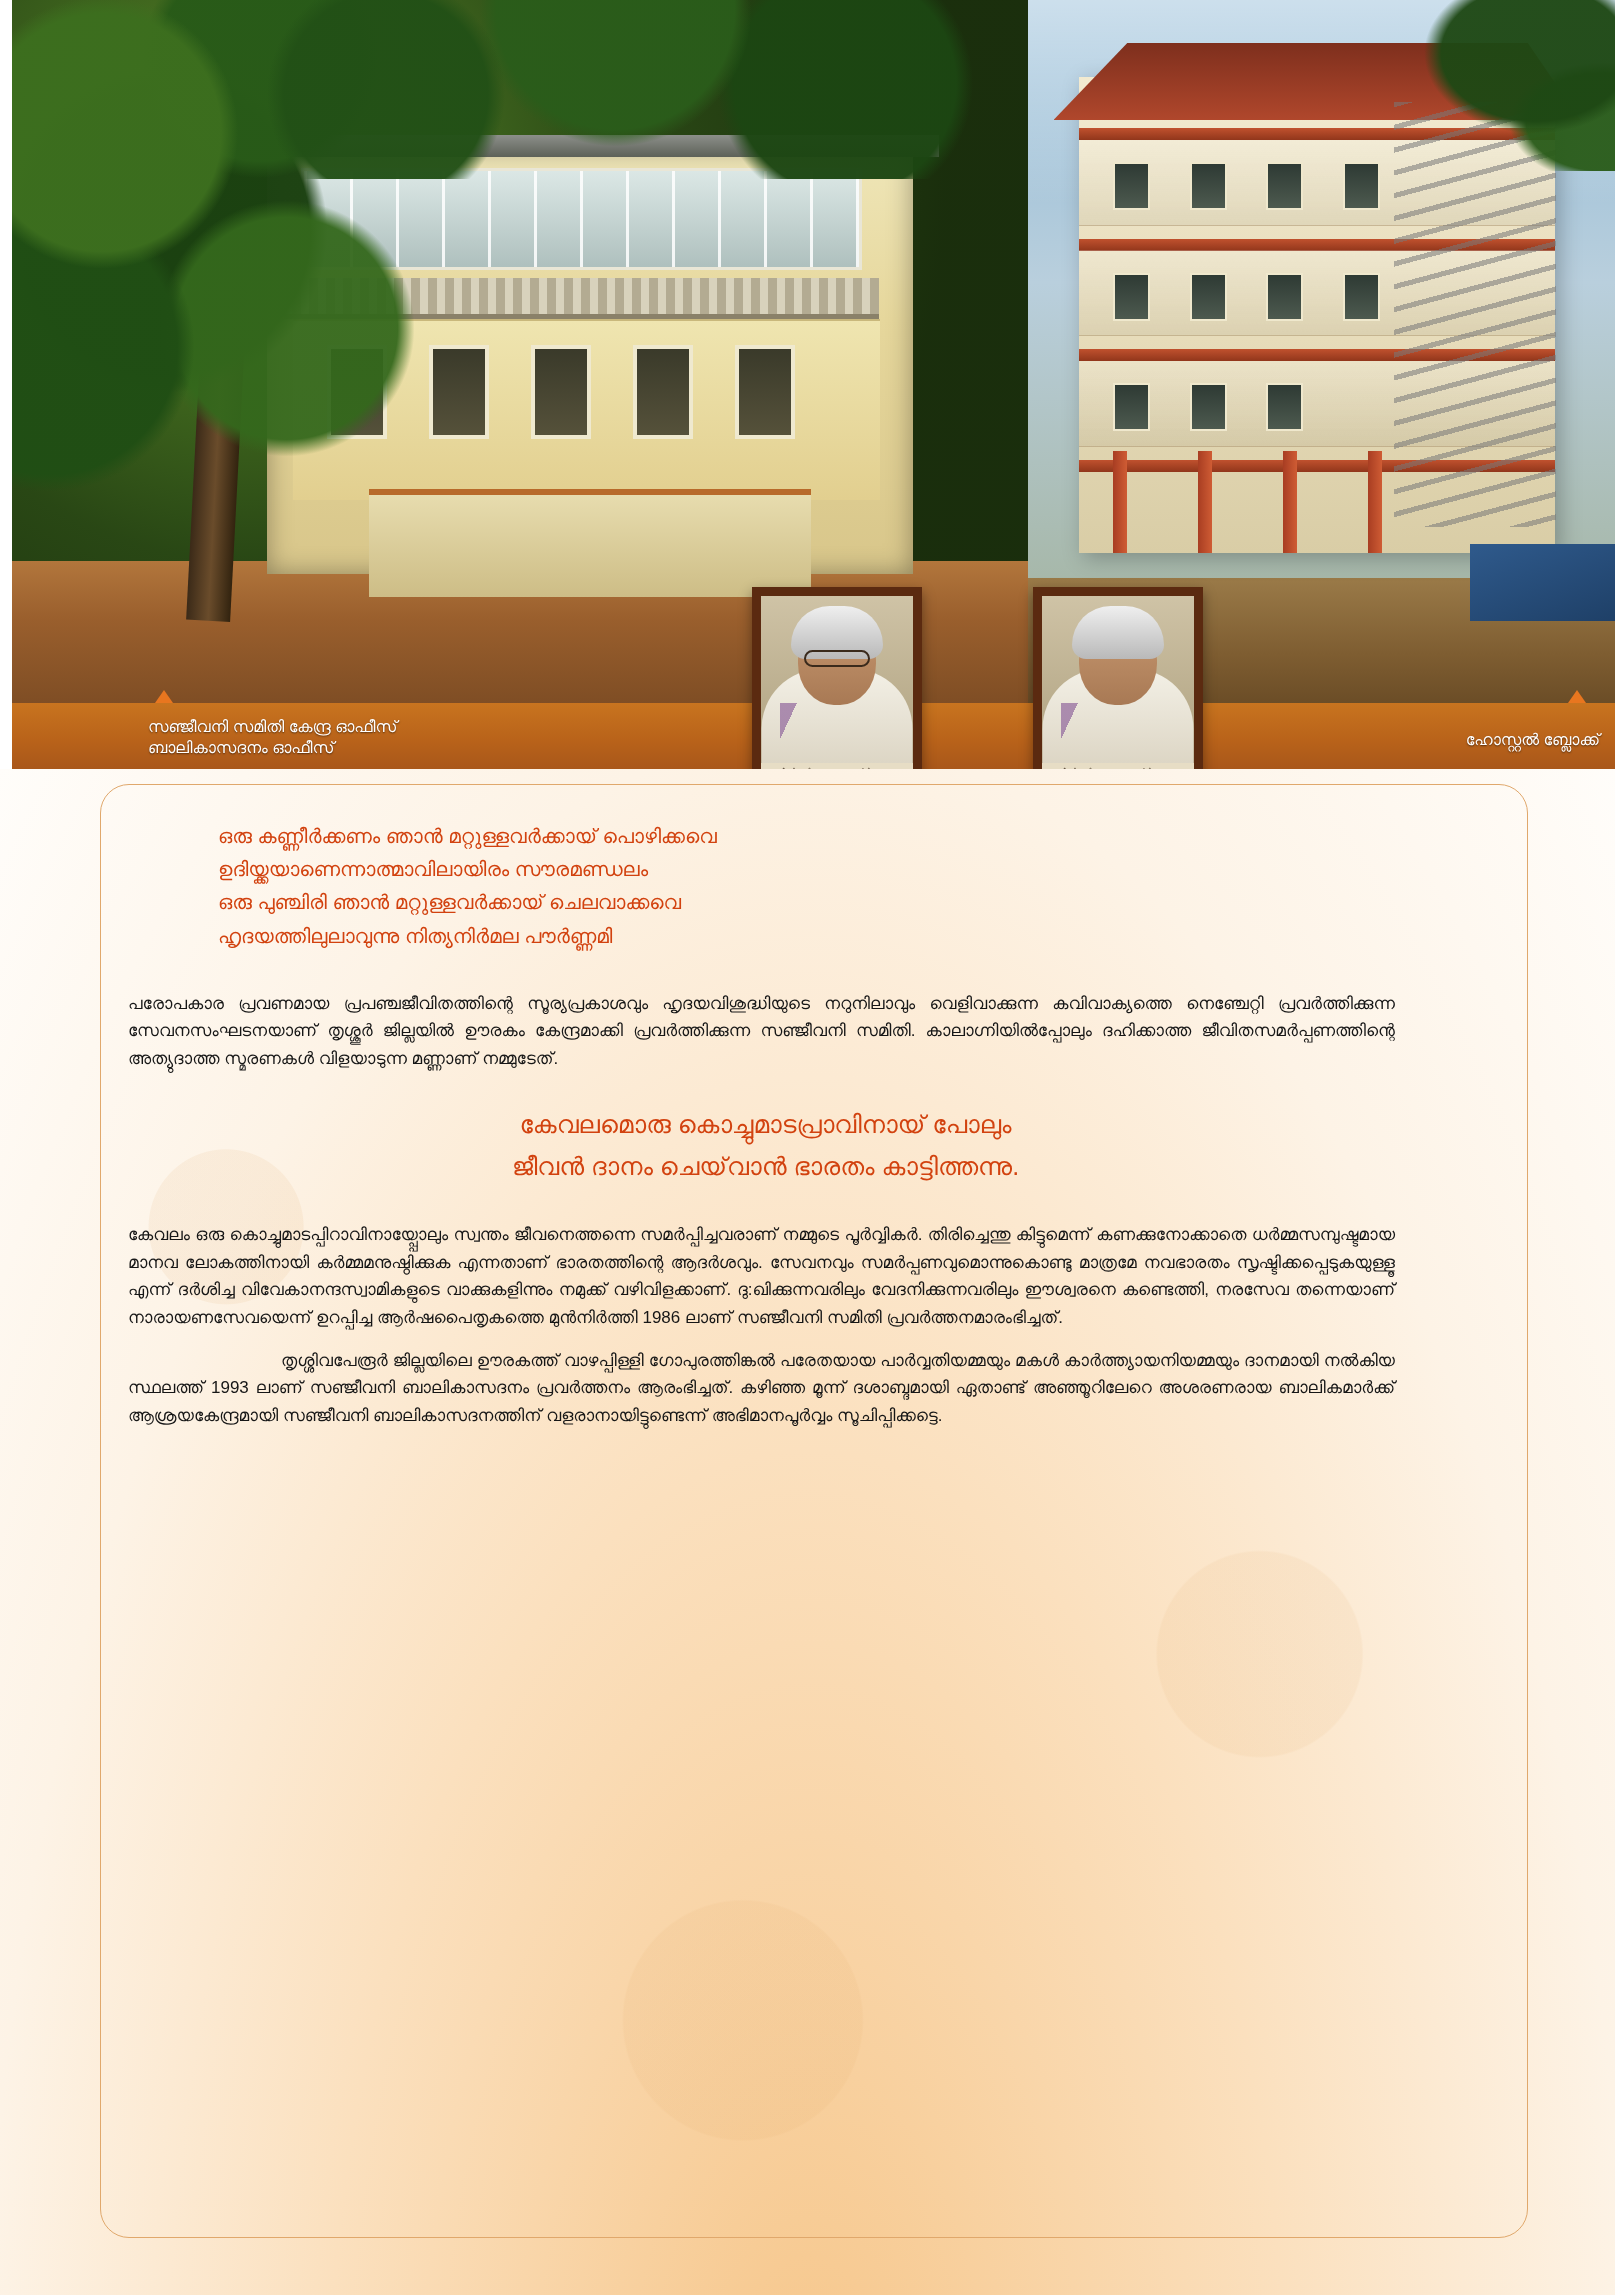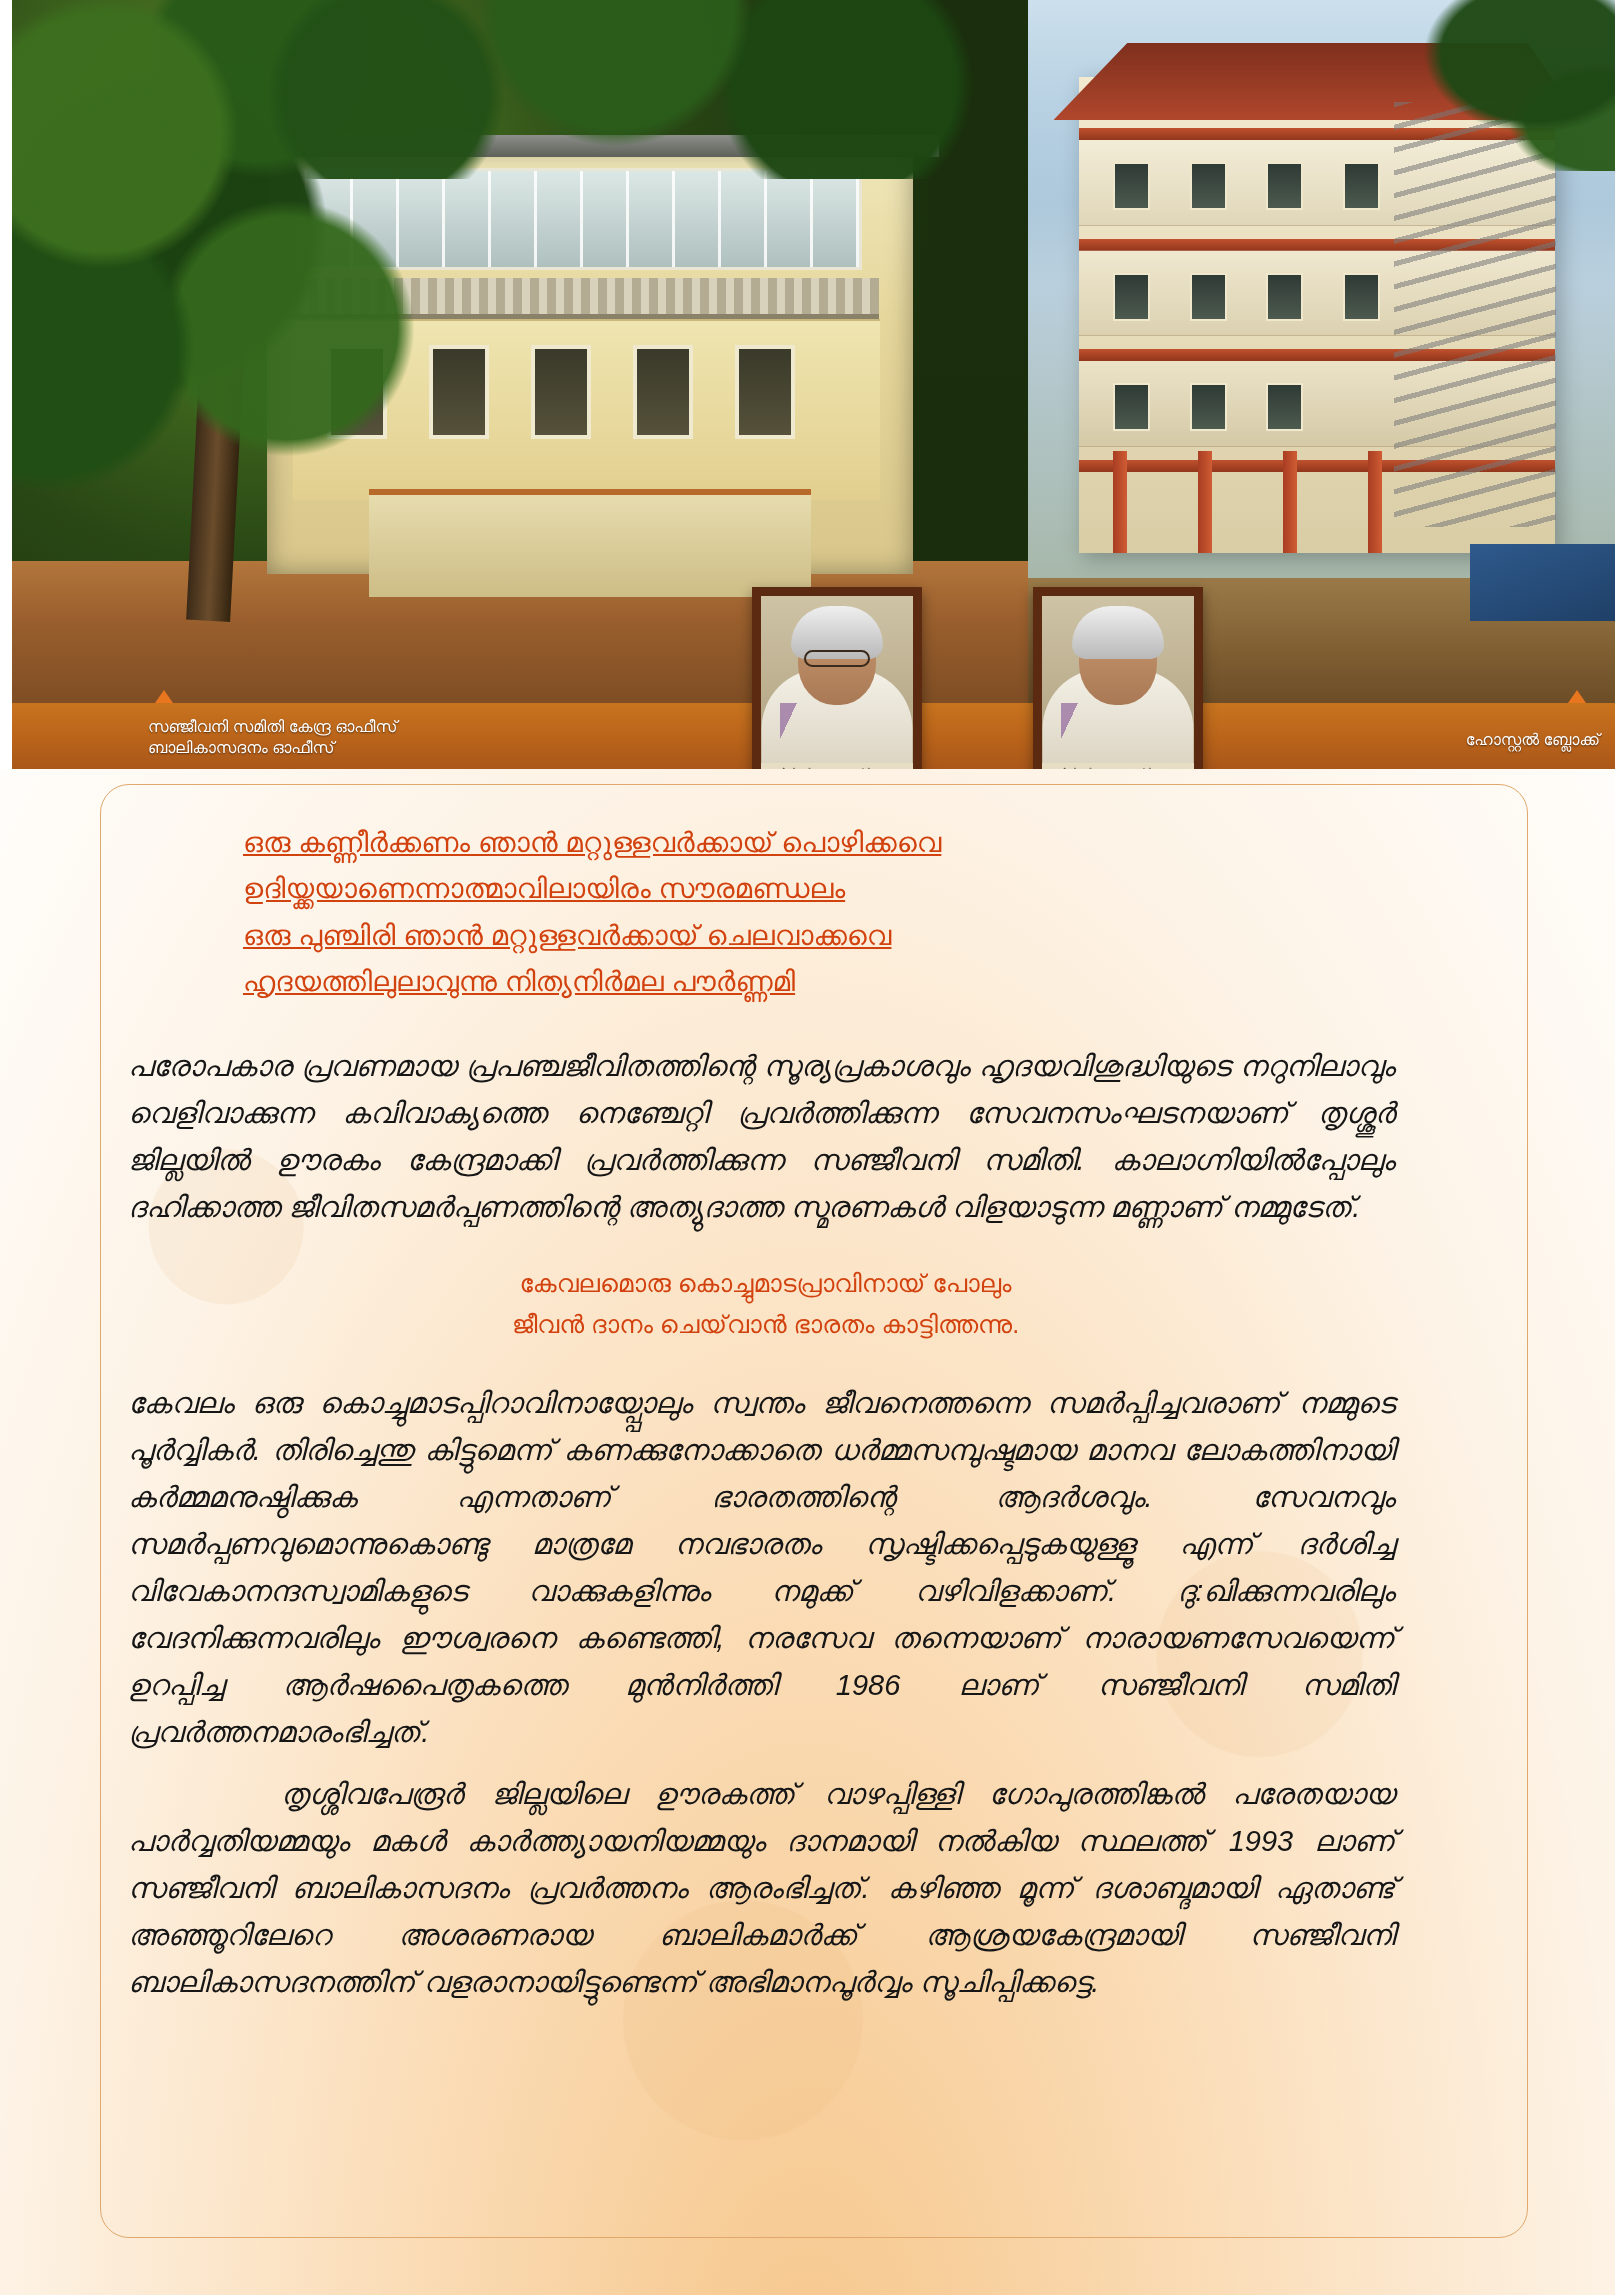--- a/index.html
+++ b/index.html
@@ -276,45 +276,43 @@
   .salutation {
     color: #d2420f;
     font-size: 28px;
     line-height: 1.5;
     font-weight: bold;
     white-space: pre-line;
     margin-bottom: 41px;
   }
   .verse {
     color: #d2420f;
-    font-size: 28px;
+    font-size: 20px;
     line-height: 1.66;
     white-space: pre-line;
-    margin-left: 115px;
+    margin-left: 90px;
     margin-bottom: 37px;
-    text-decoration: underline;
   }
   .verse2 {
     color: #d2420f;
     font-size: 25px;
     line-height: 1.66;
     white-space: pre-line;
     text-align: center;
     margin: 32px 0 34px 0;
     padding-right: 102px;
   }
   .para {
     color: #161616;
-    font-size: 29px;
+    font-size: 17px;
     line-height: 1.62;
     text-align: justify;
     text-justify: inter-word;
     width: 1267px;
     margin-bottom: 15.3px;
-    font-style: italic;
   }
   .para.indent { text-indent: 153px; }
 </style>
 </head>
 <body>
 
 <div class="photo-band">
 
   <div class="photo-left">
     <div class="ground-left"></div>

